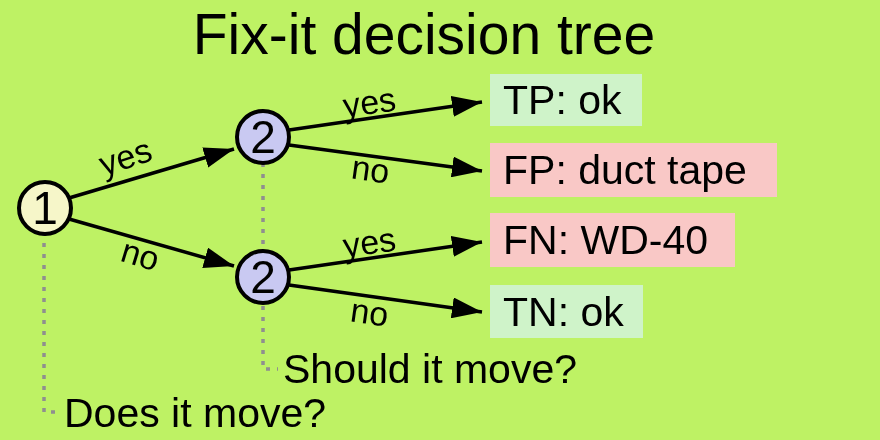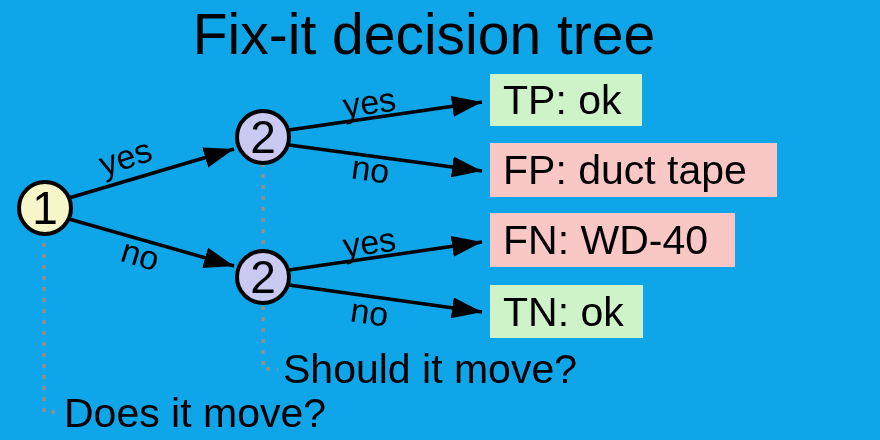--- a/index.html
+++ b/index.html
@@ -1,20 +1,20 @@
 <!DOCTYPE html>
 <html><head>
 <meta charset="utf-8">
 <style>
   html, body { margin: 0; padding: 0; background: #ffffff; }
   .canvas {
     position: relative;
     width: 880px;
     height: 440px;
-    background: #0ea5e9;
+    background: #bef264;
     overflow: hidden;
     font-family: "Liberation Sans", sans-serif;
   }
   svg text {
     font-family: "Liberation Sans", sans-serif;
     fill: #000000;
   }
   .title-text   { font-size: 57px; text-anchor: middle; }
   .node-digit   { font-size: 46px; text-anchor: middle; }
   .edge-label   { font-size: 34px; text-anchor: middle; }

